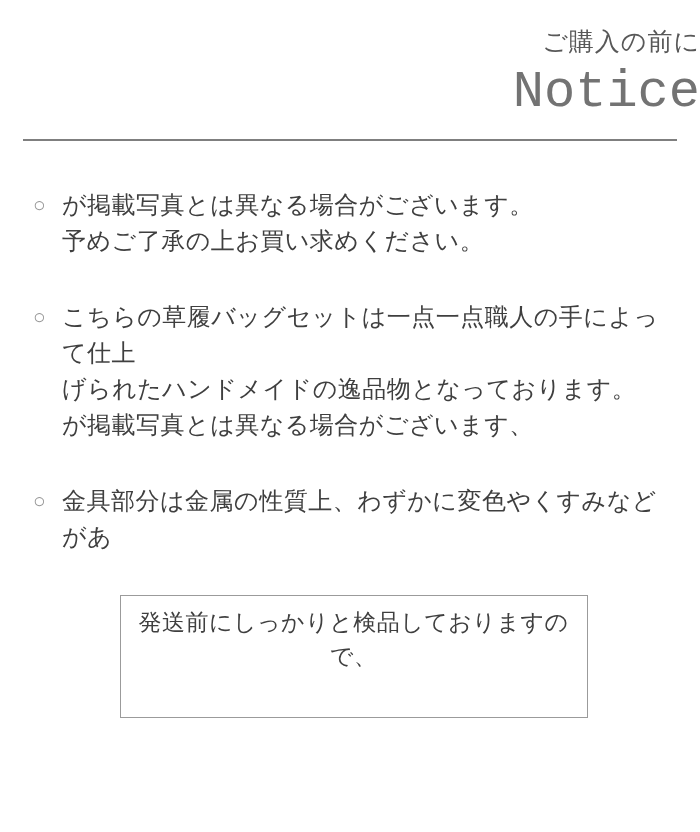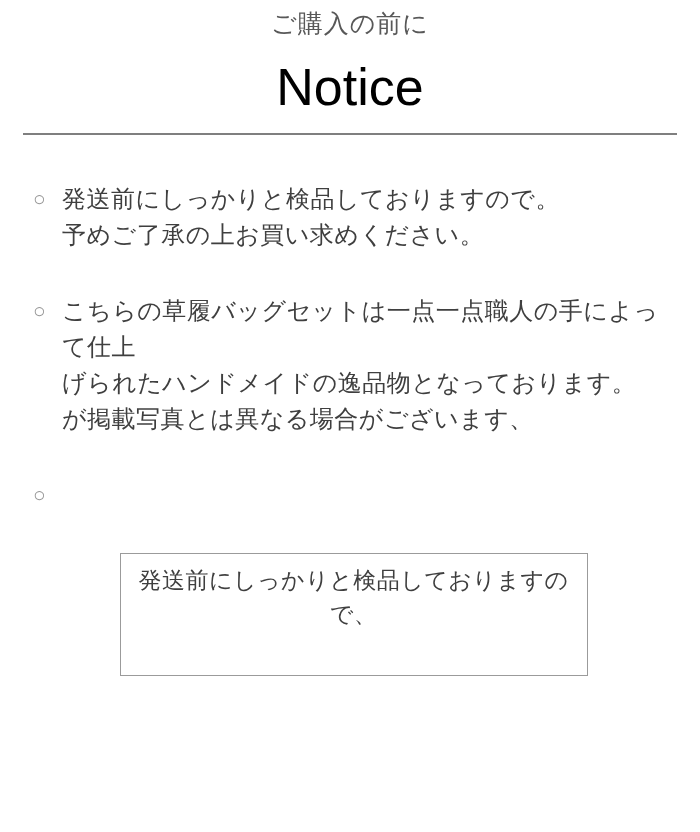--- a/index.html
+++ b/index.html
@@ -9,36 +9,36 @@
   }
   body {
     width: 700px;
     height: 832px;
     overflow: hidden;
     font-family: "Liberation Sans", sans-serif;
     color: #3f3f3f;
     -webkit-font-smoothing: antialiased;
   }
   .header {
-    text-align: center;
-    padding-top: 8px;
+    text-align: right;
+    padding-top: 26px;
   }
   .header-subtitle {
     font-family: "Liberation Serif", "DejaVu Serif", serif;
     font-size: 25px;
     line-height: 32px;
     color: #585858;
     letter-spacing: 1px;
   }
   .page-title {
-    font-family: Liberation Sans, sans-serif;
+    font-family: Liberation Mono, monospace;
     font-size: 52px;
     line-height: 54px;
-    margin-top: 20px;
-    color: #000000;
+    margin-top: 8px;
+    color: #737373;
     font-weight: normal;
   }
   .header-divider {
     height: 0;
     border: none;
     border-top: 2px solid #7f7f7f;
     margin: 19px 23px 0 23px;
   }
   .content {
     padding: 46px 26px 0 33px;
@@ -84,37 +84,38 @@
   <div class="header-subtitle">ご購入の前に</div>
   <div class="page-title">Notice</div>
 </div>
 <hr class="header-divider">
 
 <div class="content">
 
   <div class="notice-item">
     <span class="circle-marker">○</span>
     <div class="notice-lines">
-      <div>発送前にしっかりと検品しておりますので。</div>
+      <div>が掲載写真とは異なる場合がございます。</div>
       <div>予めご了承の上お買い求めください。</div>
     </div>
   </div>
 
   <div class="notice-item">
     <span class="circle-marker">○</span>
     <div class="notice-lines">
       <div>こちらの草履バッグセットは一点一点職人の手によって仕上</div>
       <div>げられたハンドメイドの逸品物となっております。</div>
       <div>が掲載写真とは異なる場合がございます、</div>
     </div>
   </div>
 
   <div class="notice-item">
     <span class="circle-marker">○</span>
     <div class="notice-lines">
+      <div>金具部分は金属の性質上、わずかに変色やくすみなどがあ</div>
     </div>
   </div>
 
   <div class="note-box">
     <div>発送前にしっかりと検品しておりますので、</div>
 
   </div>
 
 </div>
 

